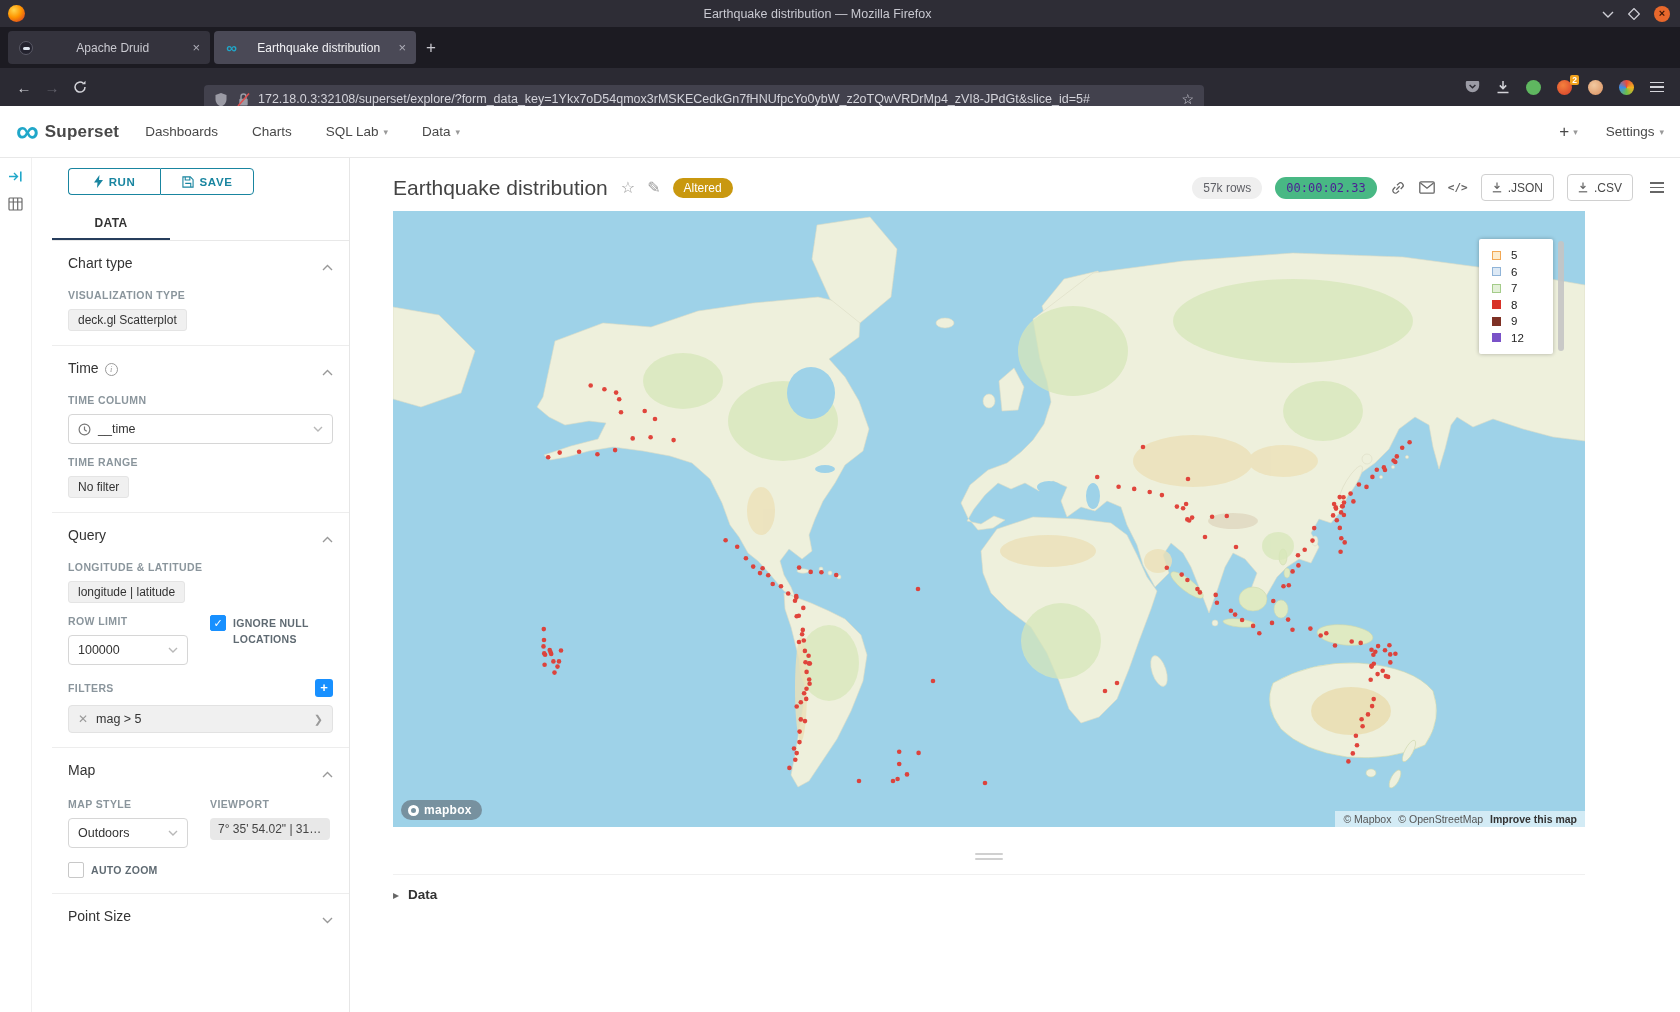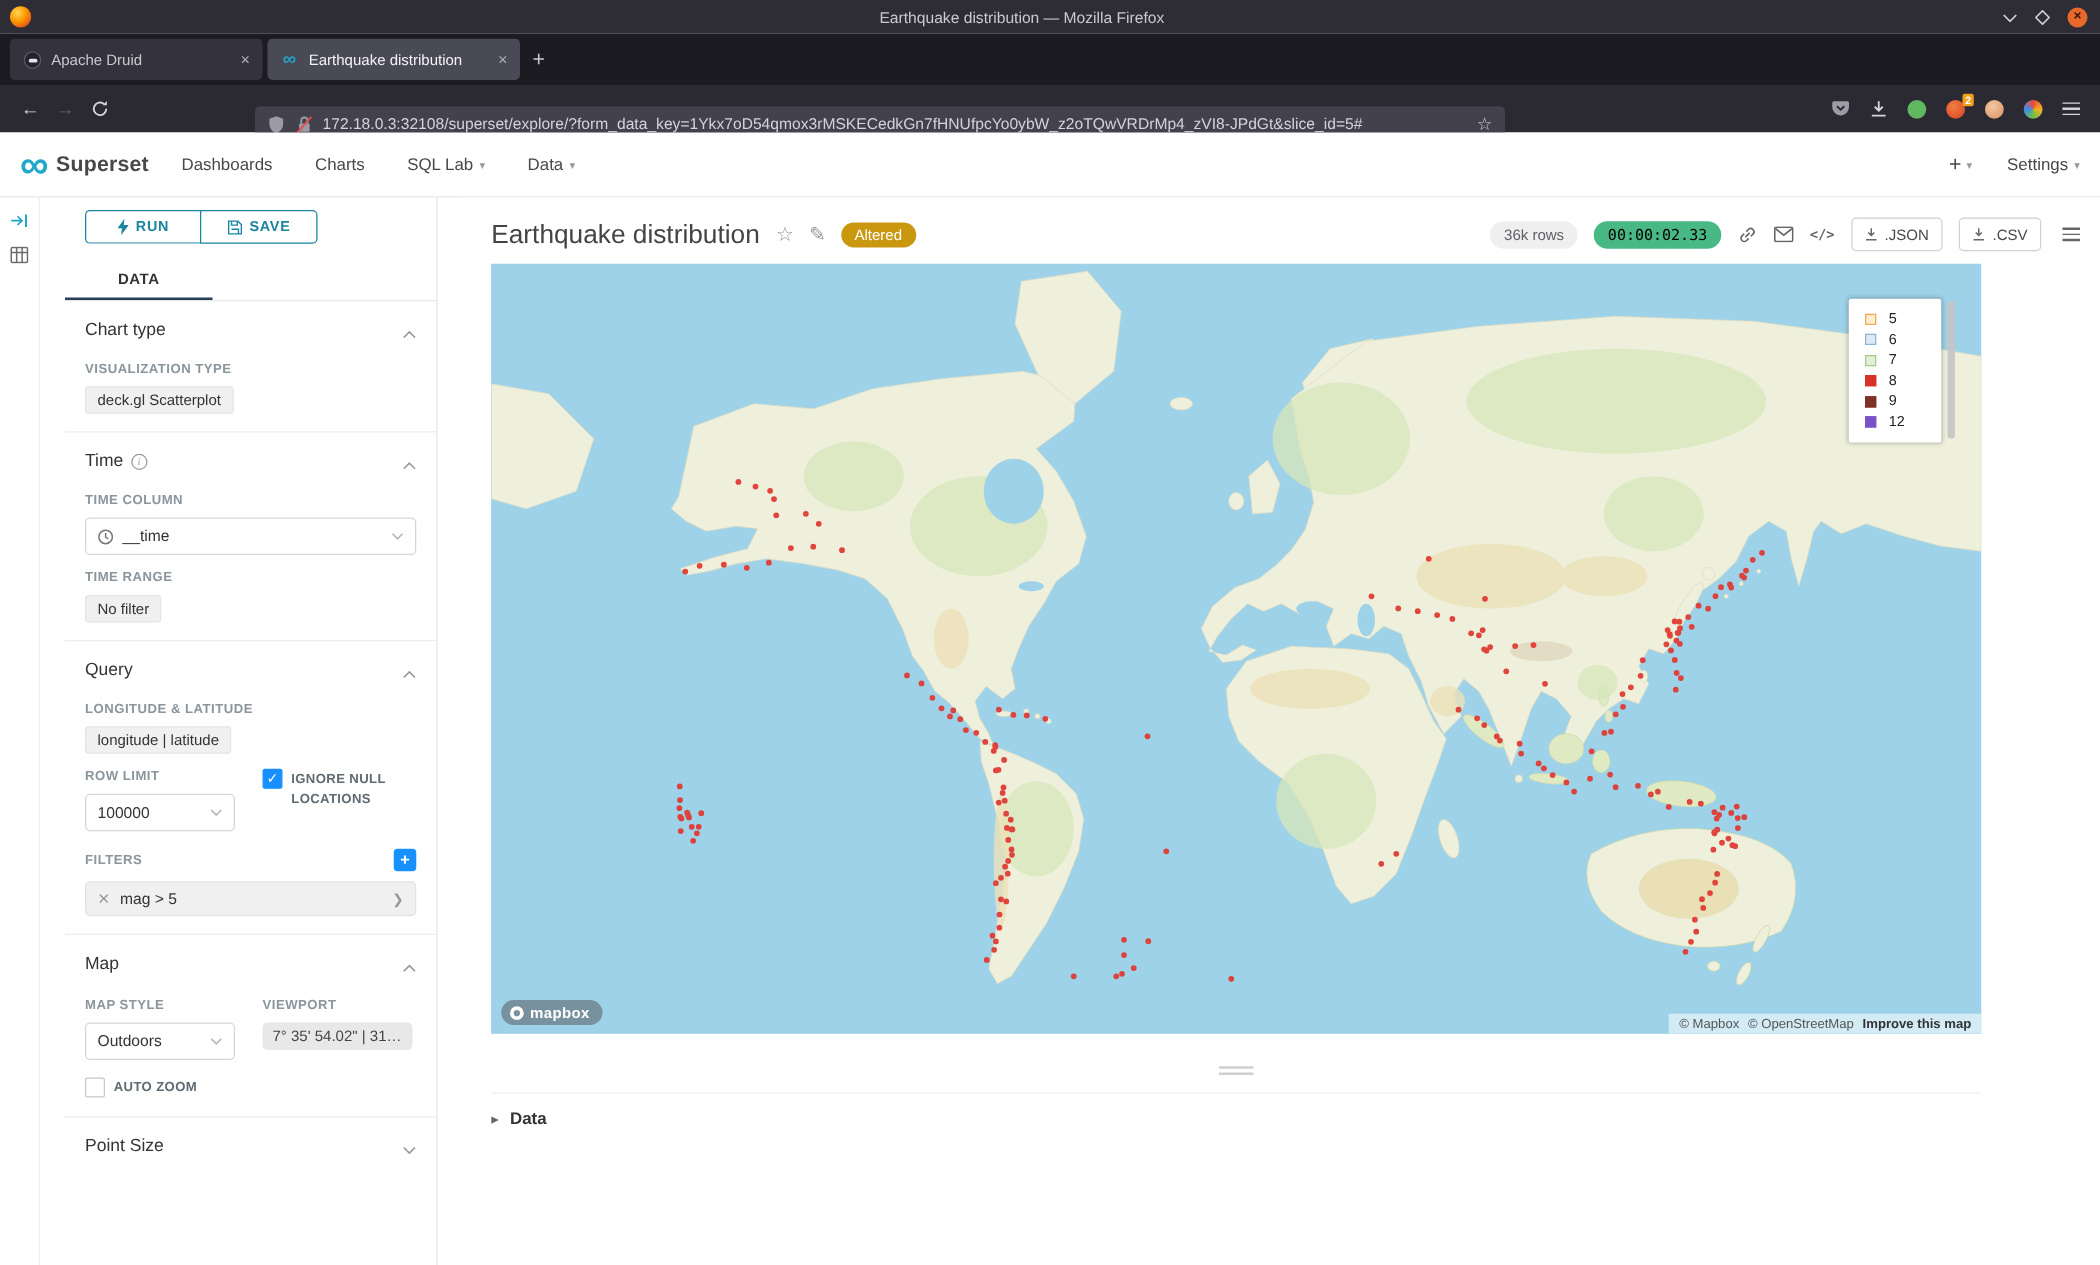--- a/index.html
+++ b/index.html
@@ -9,21 +9,21 @@
   
   .titlebar { height:27px; background:#2e2d36; display:flex; align-items:center; padding:0 8px; color:#cfcfd6; flex:none; }
   .titlebar .ff-logo { width:17px; height:17px; border-radius:50%; background:radial-gradient(circle at 35% 30%, #ffd54d 0%, #ff9500 45%, #e0521d 80%); margin-right:8px; }
   .titlebar .win-title { flex:1; text-align:center; font-size:12.5px; color:#c9c9d1; }
   .win-btns { display:flex; align-items:center; gap:14px; margin-right:2px; }
   .win-btn svg { display:block; }
   .win-close { width:16px; height:16px; border-radius:50%; background:#e8682c; color:#3a1606; font-size:11px; line-height:15px; text-align:center; font-weight:bold; }
 
   
   .tabbar { height:41px; background:#1c1b22; display:flex; align-items:flex-end; padding:0 6px; flex:none; }
-  .fftab { height:33px; margin:0 2px 4px 2px; border-radius:4px; display:flex; align-items:center; padding:0 10px; width:202px; background:#34333d; color:#c9c9d0; font-size:12px; }
+  .fftab { height:33px; margin:0 2px 4px 2px; border-radius:4px; display:flex; align-items:center; padding:0 10px; width:202px; background:#34333d; color:#c9c9d0; font-size:12px;text-align:center; }
   .fftab.active { background:#4a4956; color:#f3f3f6; }
   .fftab .fav { width:15px; height:15px; margin-right:8px; flex:none; display:flex; align-items:center; justify-content:center; }
   .fftab .tab-label { flex:1; white-space:nowrap; overflow:hidden; text-overflow:ellipsis; }
   .fftab .tab-close { margin-left:8px; color:#aeaeb8; font-size:13px; }
   .druid-fav { width:14px; height:14px; border-radius:50%; background:#23222e; border:1px solid #5a5a66; position:relative; }
   .druid-fav::after { content:""; position:absolute; left:3px; top:5px; width:7px; height:3px; border-radius:2px; background:#dfe6ef; }
   .sst-fav { color:#20a7c9; font-size:15px; font-weight:bold; line-height:1; }
   .newtab-btn { color:#c9c9d0; font-size:17px; margin:0 0 10px 8px; }
 
   
@@ -89,21 +89,21 @@
   .viewport-pill { background:#e8e8e8; border-radius:4px; padding:4px 8px; font-size:12px; color:#444; white-space:nowrap; overflow:hidden; text-overflow:ellipsis; max-width:120px; }
 
   
   .main { flex:1; background:#fff; overflow:hidden; }
   .chart-header { display:flex; align-items:center; padding:16px 16px 10px 23px; }
   .chart-title { font-size:21px; color:#444; font-weight:500; margin-right:13px; }
   .hdr-ic { color:#999; font-size:16px; margin-right:12px; }
   .altered-badge { background:#c9980f; color:#fff; font-size:12px; border-radius:11px; padding:3px 11px; }
   .hdr-right { margin-left:auto; display:flex; align-items:center; gap:13px; }
   .rows-badge { background:#efefef; color:#5f6066; font-size:12px; border-radius:11px; padding:4px 11px; }
-  .timer-badge { background:#48b884; color:#000000; font-size:12px; border-radius:11px; padding:4px 11px; font-family:"DejaVu Sans Mono", monospace;text-align:center; }
+  .timer-badge { background:#48b884; color:#4c1d95; font-size:12px; border-radius:11px; padding:4px 11px; font-family:"DejaVu Sans Mono", monospace;text-align:center; }
   .mini-btn { height:27px; border:1px solid #d0d0d0; border-radius:4px; display:flex; align-items:center; gap:6px; padding:0 10px; font-size:12px; color:#484848; background:#fff; }
   .code-ic { font-size:11px; font-weight:bold; color:#666; font-family:"DejaVu Sans Mono", monospace; }
 
   .map-wrap { position:relative; width:1192px; height:616px; margin-left:23px; background:#9ed2e8; overflow:hidden; }
   .map-wrap svg.world { position:absolute; inset:0; }
   .legend-box { position:absolute; top:28px; right:32px; width:74px; background:#fff; border-radius:2px; box-shadow:0 0 4px rgba(0,0,0,.28); padding:8px 0 8px 13px; }
   .legend-row { display:flex; align-items:center; height:16.5px; }
   .legend-swatch { width:9px; height:9px; border:1px solid; flex:none; }
   .legend-label { font-size:11.5px; color:#222; margin-left:10px; }
   .legend-scroll { position:absolute; top:30px; right:21px; width:6px; height:110px; border-radius:3px; background:#c4c4c4; opacity:.9; }
@@ -418,21 +418,21 @@
       </div>
     </div>
 
     <div class="main">
       <div class="chart-header">
         <span class="chart-title">Earthquake distribution</span>
         <span class="hdr-ic">☆</span>
         <span class="hdr-ic">✎</span>
         <span class="altered-badge">Altered</span>
         <div class="hdr-right">
-          <span class="rows-badge">36k rows</span>
+          <span class="rows-badge">57k rows</span>
           <span class="timer-badge">00:00:02.33</span>
           <span>
               <svg width="16" height="16" viewBox="0 0 16 16">
                 <path d="M6.3 9.7 L9.7 6.3 M5.3 7 L3.6 8.7 a2.6 2.6 0 0 0 3.7 3.7 L9 10.7 M10.7 9 L12.4 7.3 A2.6 2.6 0 0 0 8.7 3.6 L7 5.3" stroke="#666" fill="none" stroke-width="1.3"></path>
               </svg>
             </span>
           <span>
               <svg width="16" height="13" viewBox="0 0 16 13">
                 <rect x="0.8" y="0.8" width="14.4" height="11.4" rx="1.2" fill="none" stroke="#666" stroke-width="1.3"></rect>
                 <path d="M1.5 2 L8 7.2 L14.5 2" fill="none" stroke="#666" stroke-width="1.3"></path>

